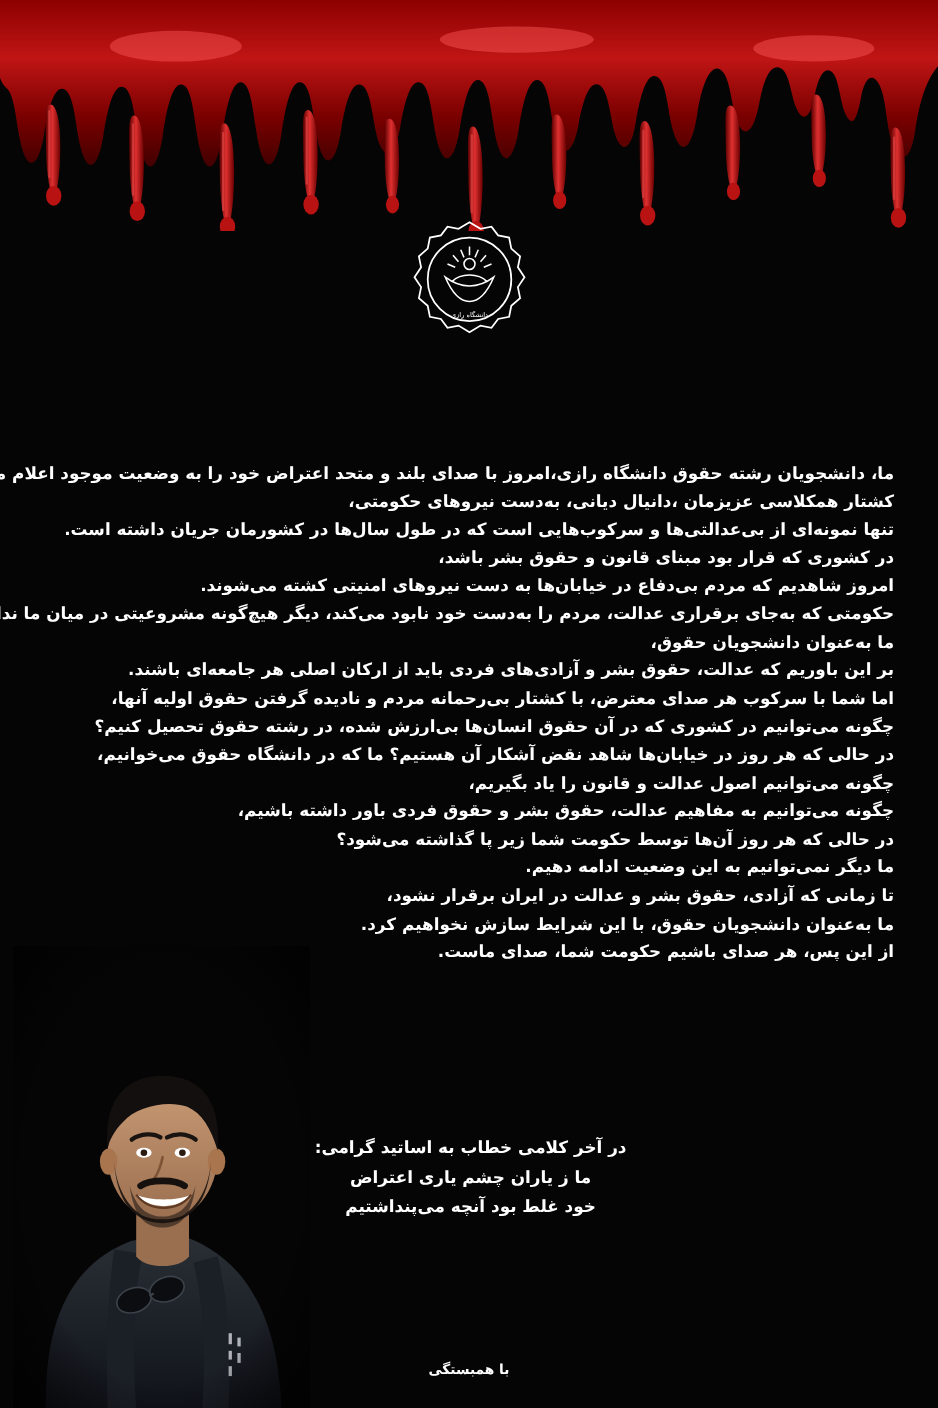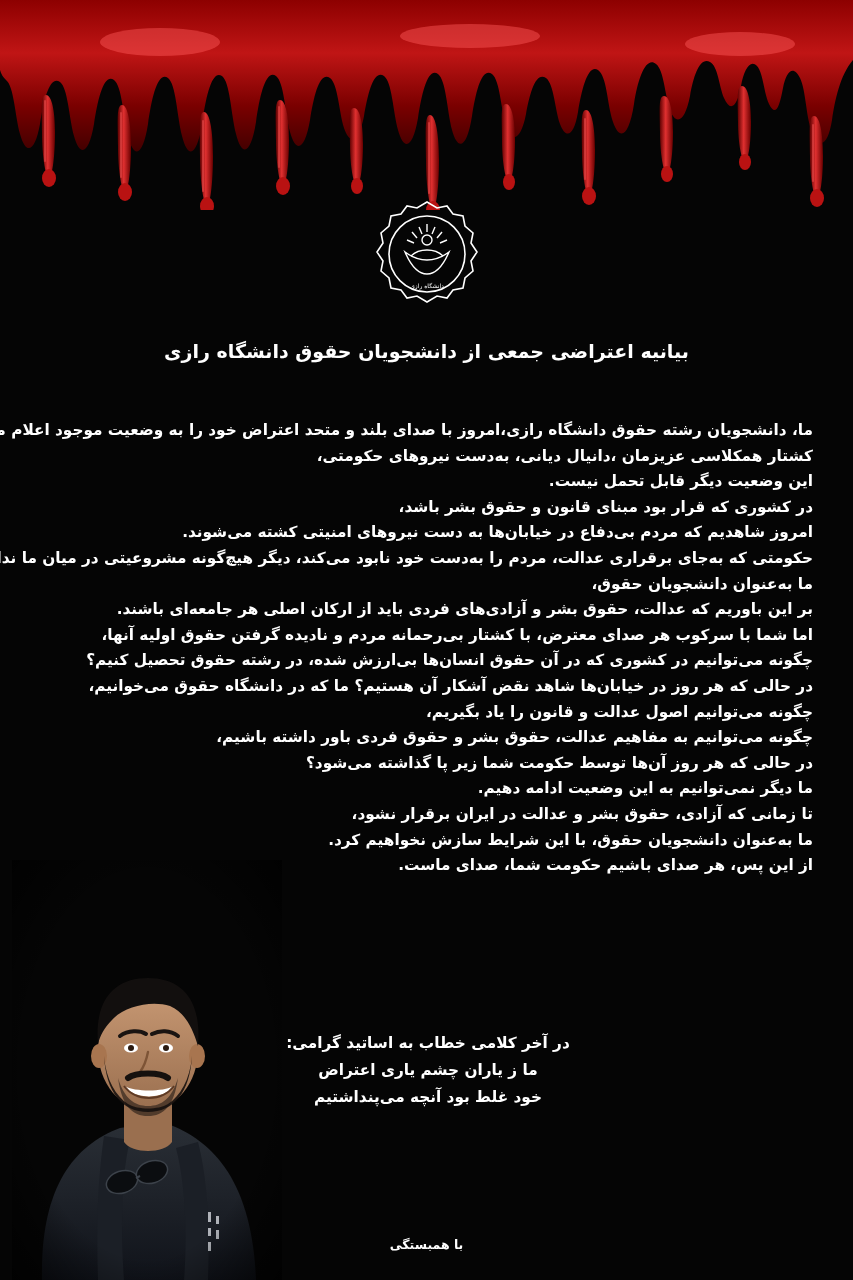--- a/index.html
+++ b/index.html
@@ -231,26 +231,25 @@
         <path d="M80,44 L73,47"></path>
         <circle cx="60" cy="44" r="5"></circle>
         <path d="M38,56 C44,70 52,78 60,78 C68,78 76,70 82,56
                  C74,62 68,64 60,64 C52,64 46,62 38,56 Z"></path>
         <path d="M44,60 C48,56 54,54 60,54 C66,54 72,56 76,60"></path>
       </g>
       <text x="60" y="92" fill="#ffffff" font-size="6" text-anchor="middle" font-family="DejaVu Sans, sans-serif">دانشگاه رازی</text>
     </svg>
   </div>
 
-  <div class="statement-title">بیانیه اعتراضی جمعی از دانشجویان حقوق دانشگاه رازی</div>
 
   <div class="body-block">
     <div class="body-line">ما، دانشجویان رشته حقوق دانشگاه رازی،امروز با صدای بلند و متحد اعتراض خود را به وضعیت موجود اعلام می‌کنیم.</div>
     <div class="body-line">کشتار همکلاسی عزیزمان ،دانیال دیانی، بەدست نیروهای حکومتی،</div>
-    <div class="body-line">این وضعیت دیگر قابل تحمل نیست.</div>
+    <div class="body-line">تنها نمونه‌ای از بی‌عدالتی‌ها و سرکوب‌هایی است که در طول سال‌ها در کشورمان جریان داشته است.</div>
     <div class="body-line">در کشوری که قرار بود مبنای قانون و حقوق بشر باشد،</div>
     <div class="body-line">امروز شاهدیم که مردم بی‌دفاع در خیابان‌ها به دست نیروهای امنیتی کشته می‌شوند.</div>
     <div class="body-line">حکومتی که به‌جای برقراری عدالت، مردم را به‌دست خود نابود می‌کند، دیگر هیچ‌گونه مشروعیتی در میان ما ندارد.</div>
     <div class="body-line">ما به‌عنوان دانشجویان حقوق،</div>
     <div class="body-line">بر این باوریم که عدالت، حقوق بشر و آزادی‌های فردی باید از ارکان اصلی هر جامعه‌ای باشند.</div>
     <div class="body-line">اما شما با سرکوب هر صدای معترض، با کشتار بی‌رحمانه مردم و نادیده گرفتن حقوق اولیه آنها،</div>
     <div class="body-line">چگونه می‌توانیم در کشوری که در آن حقوق انسان‌ها بی‌ارزش شده، در رشته حقوق تحصیل کنیم؟</div>
     <div class="body-line">در حالی که هر روز در خیابان‌ها شاهد نقض آشکار آن هستیم؟ ما که در دانشگاه حقوق می‌خوانیم،</div>
     <div class="body-line">چگونه می‌توانیم اصول عدالت و قانون را یاد بگیریم،</div>
     <div class="body-line">چگونه می‌توانیم به مفاهیم عدالت، حقوق بشر و حقوق فردی باور داشته باشیم،</div>

